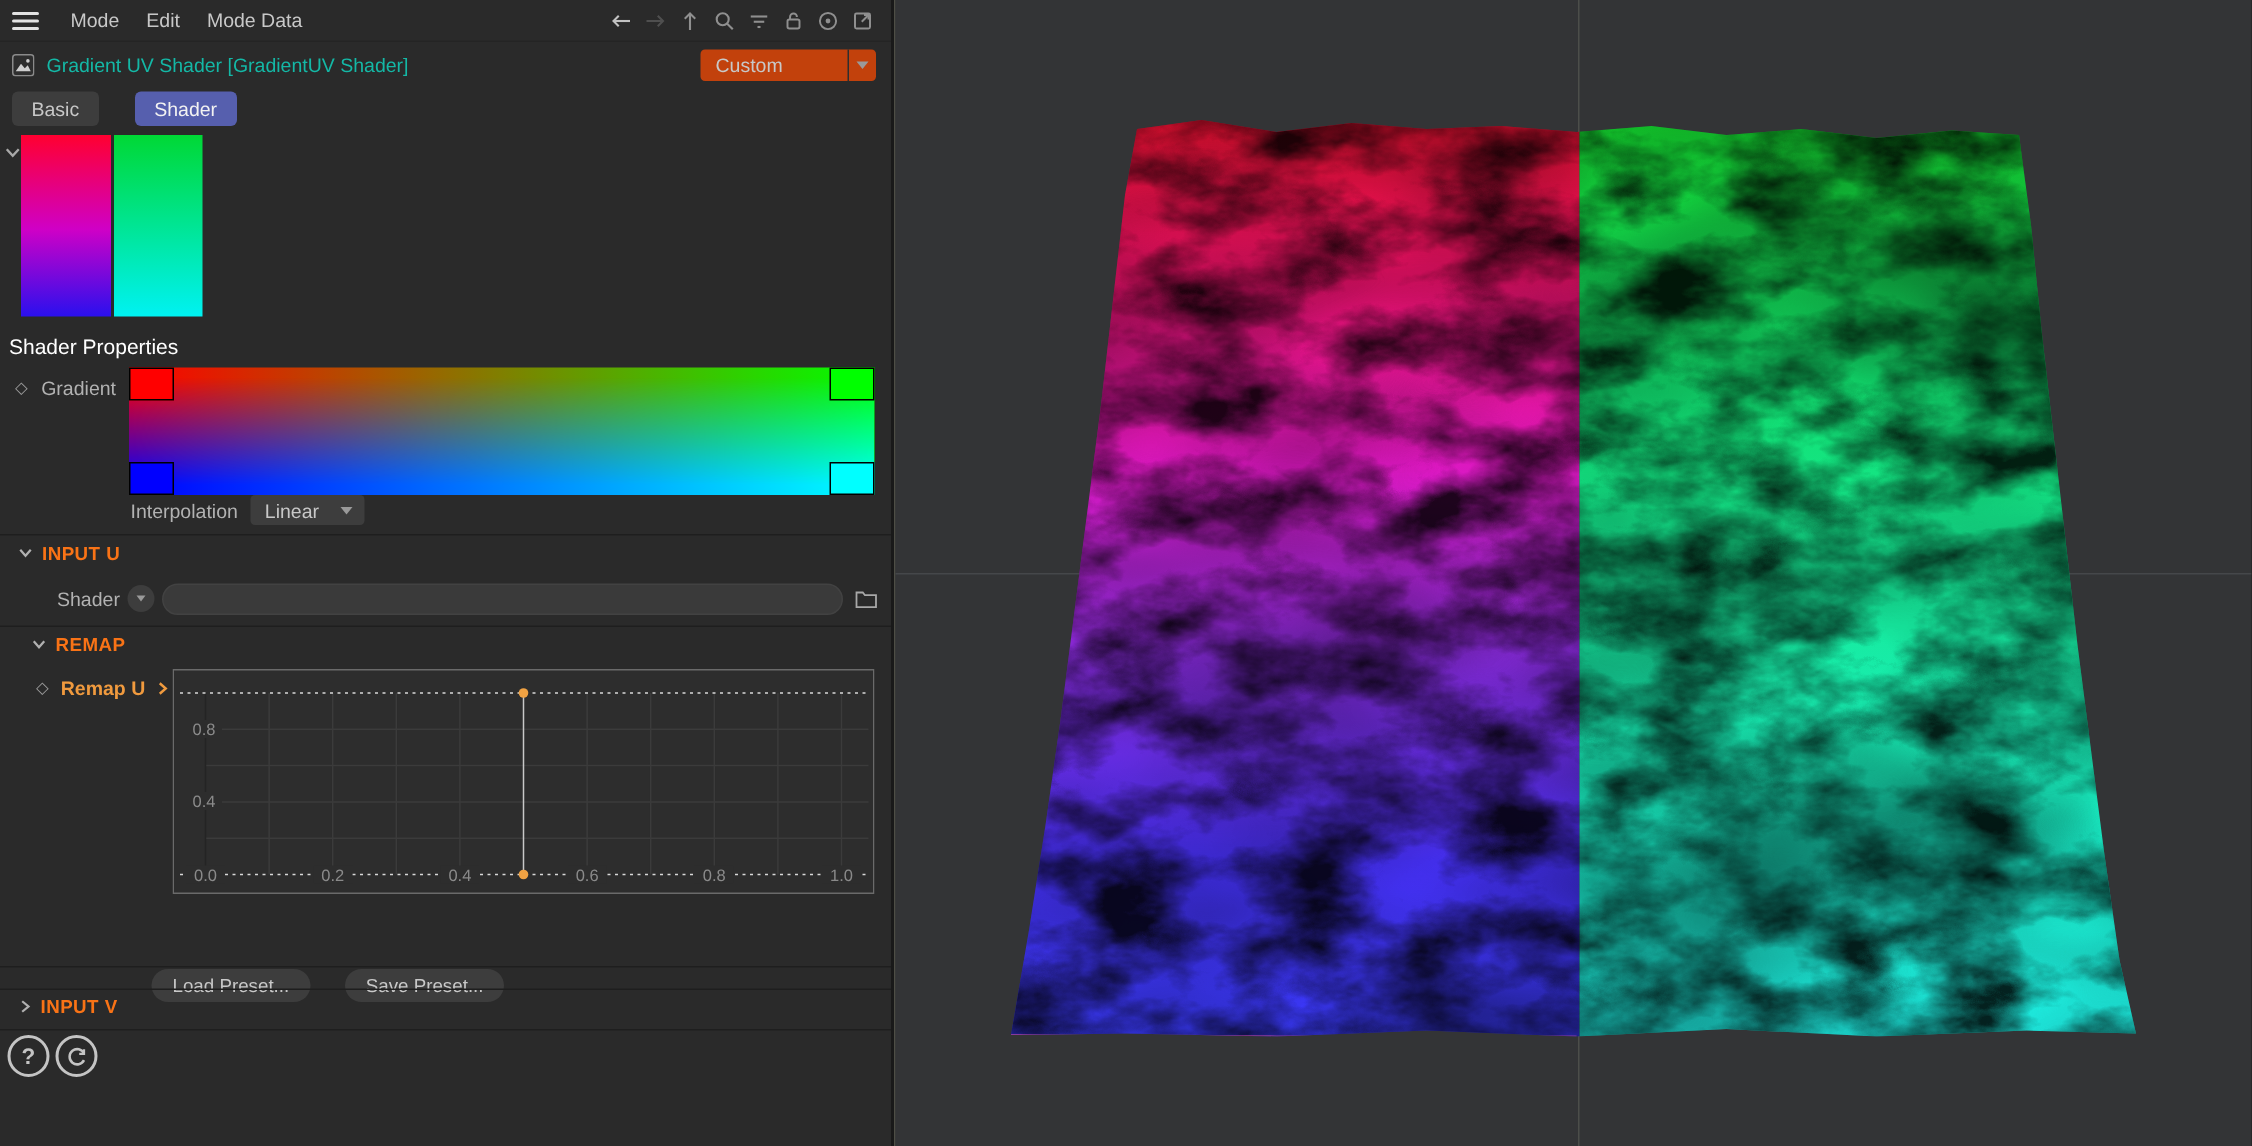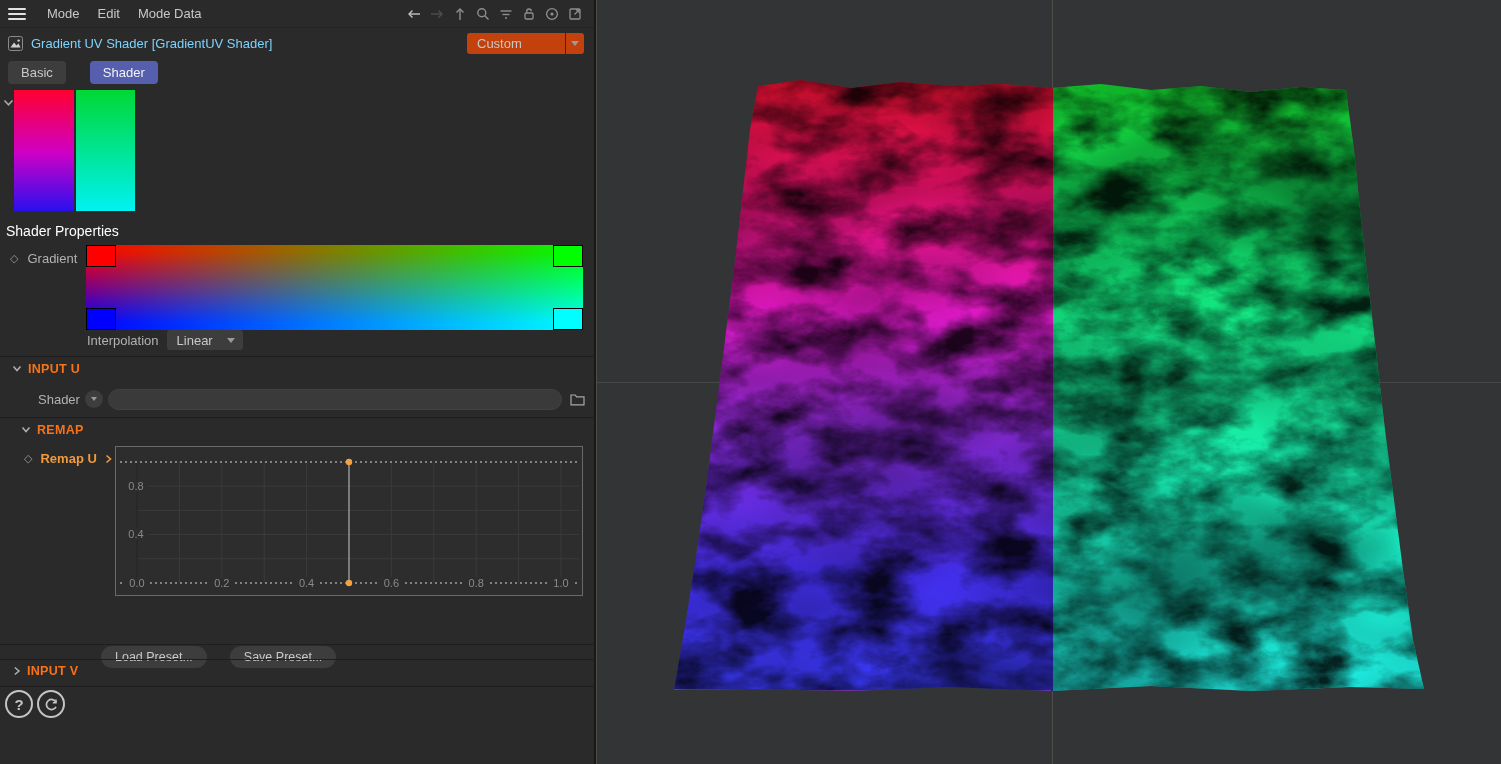--- a/index.html
+++ b/index.html
@@ -15,21 +15,21 @@
   .menubar { position:absolute; left:0; top:0; width:594px; height:28px; display:flex; align-items:center; padding:0 8px; background:#2a2a2a; border-bottom:1px solid #242424; }
   .hamburger { width:18px; height:12px; display:flex; flex-direction:column; justify-content:space-between; margin-right:12px; cursor:pointer; }
   .hamburger span { display:block; height:2px; background:#e2e2e2; border-radius:1px; }
   .menu-item { color:#c8c8c8; font-size:13px; padding:0 9px; line-height:28px; cursor:default; }
   .menubar-icons { margin-left:auto; display:flex; align-items:center; gap:5px; padding-right:2px; }
   .mb-icon { width:18px; height:18px; display:flex; align-items:center; justify-content:center; }
   .mb-icon svg { display:block; }
 
   .title-row { position:absolute; left:0; top:30px; width:594px; height:26px; display:flex; align-items:center; padding:0 8px; }
   .title-icon { width:15px; height:15px; margin-right:8px; }
-  .obj-title { color:#7dd3fc; font-size:13px; }
+  .obj-title { color:#14b8a6; font-size:13px; }
   .preset-dd { position:absolute; right:10px; top:3px; width:117px; height:21px; background:#c2410c; border-radius:3px; display:flex; align-items:center; cursor:pointer; }
   .preset-dd .dd-text { flex:1; color:#c8c8c8; font-size:13px; padding-left:10px; }
   .preset-dd .dd-arrow { width:19px; height:21px; border-left:1px solid #2e2e2e; display:flex; align-items:center; justify-content:center; }
   .caret-down { width:0; height:0; border-left:4px solid transparent; border-right:4px solid transparent; border-top:5px solid #9a9a9a; }
 
   .tabs-row { position:absolute; left:8px; top:61px; display:flex; gap:24px; }
   .tab { font-size:13px; color:#c8c8c8; background:#3d3d3d; border-radius:4px; padding:4px 13px; cursor:pointer; }
   .tab.active { background:#565fae; color:#f2f2f2; }
 
   .collapse-chev { position:absolute; left:3px; top:93px; cursor:pointer; }

